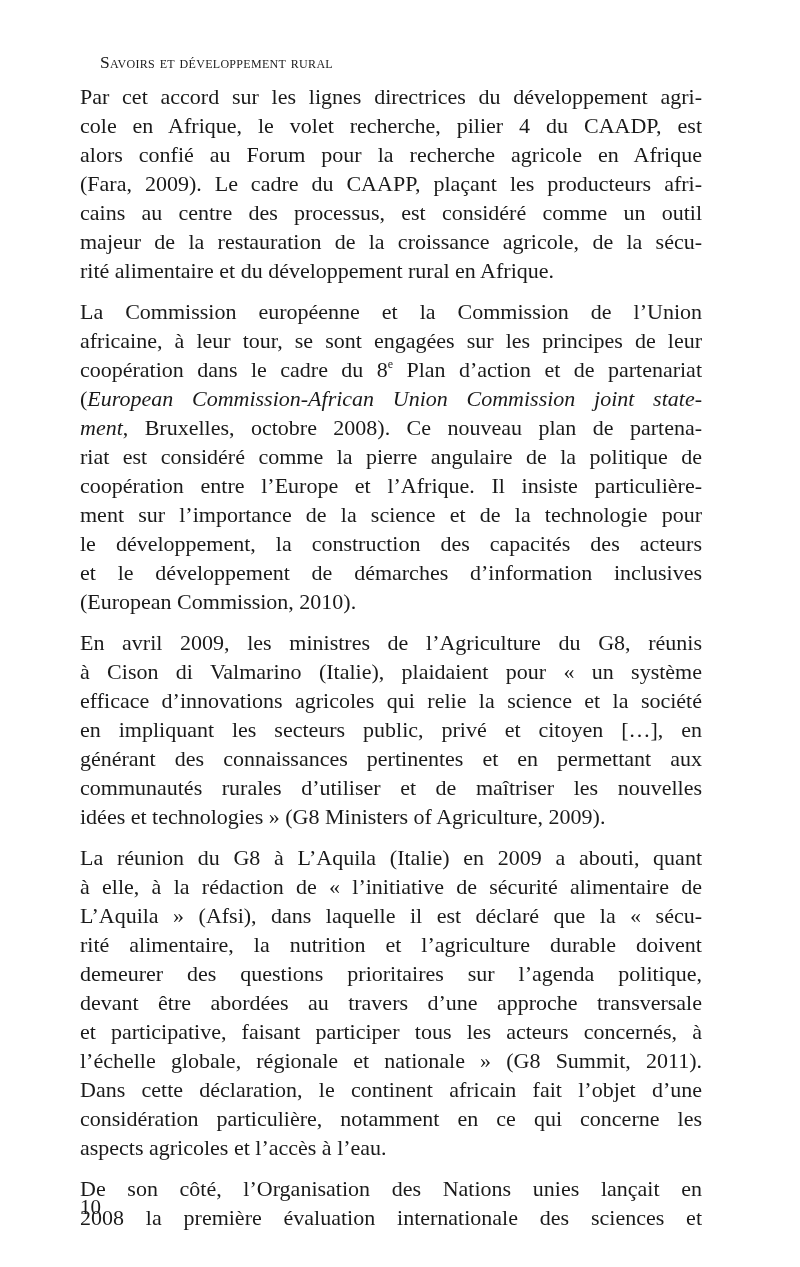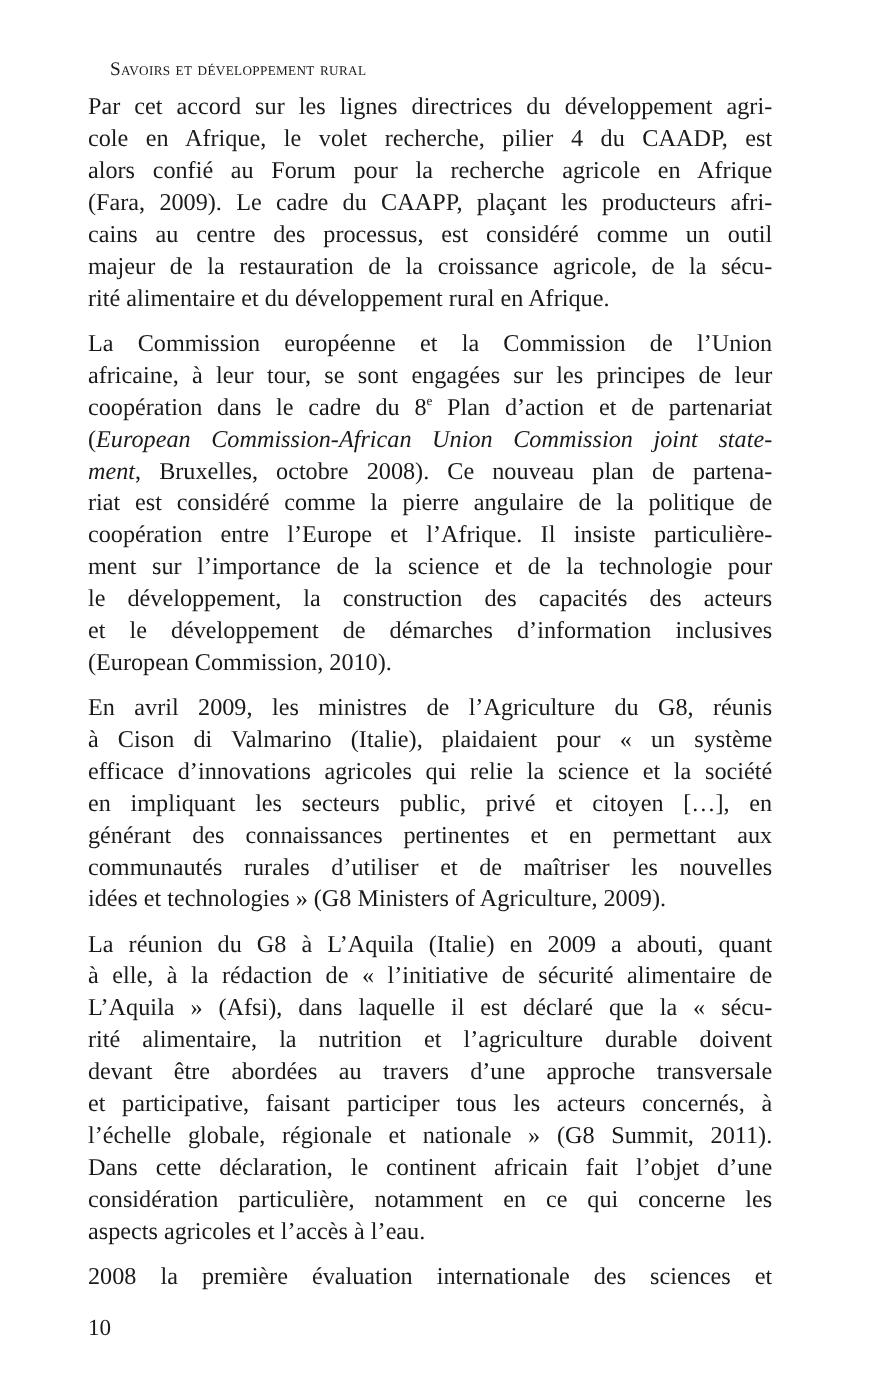--- a/index.html
+++ b/index.html
@@ -97,25 +97,27 @@
       <span class="line">en impliquant les secteurs public, privé et citoyen […], en</span>
       <span class="line">générant des connaissances pertinentes et en permettant aux</span>
       <span class="line">communautés rurales d’utiliser et de maîtriser les nouvelles</span>
       <span class="line last">idées et technologies » (G8 Ministers of Agriculture, 2009).</span>
     </div>
     <div class="para">
       <span class="line">La réunion du G8 à L’Aquila (Italie) en 2009 a abouti, quant</span>
       <span class="line">à elle, à la rédaction de « l’initiative de sécurité alimentaire de</span>
       <span class="line">L’Aquila » (Afsi), dans laquelle il est déclaré que la « sécu-</span>
       <span class="line">rité alimentaire, la nutrition et l’agriculture durable doivent</span>
+      <span class="line">demeurer des questions prioritaires sur l’agenda politique,</span>
       <span class="line">devant être abordées au travers d’une approche transversale</span>
       <span class="line">et participative, faisant participer tous les acteurs concernés, à</span>
       <span class="line">l’échelle globale, régionale et nationale » (G8 Summit, 2011).</span>
       <span class="line">Dans cette déclaration, le continent africain fait l’objet d’une</span>
       <span class="line">considération particulière, notamment en ce qui concerne les</span>
       <span class="line last">aspects agricoles et l’accès à l’eau.</span>
     </div>
     <div class="para">
+      <span class="line">De son côté, l’Organisation des Nations unies lançait en</span>
       <span class="line">2008 la première évaluation internationale des sciences et</span>
     </div>
   </div>
 
 <div class="page-number">10</div>
 
 </body></html>

